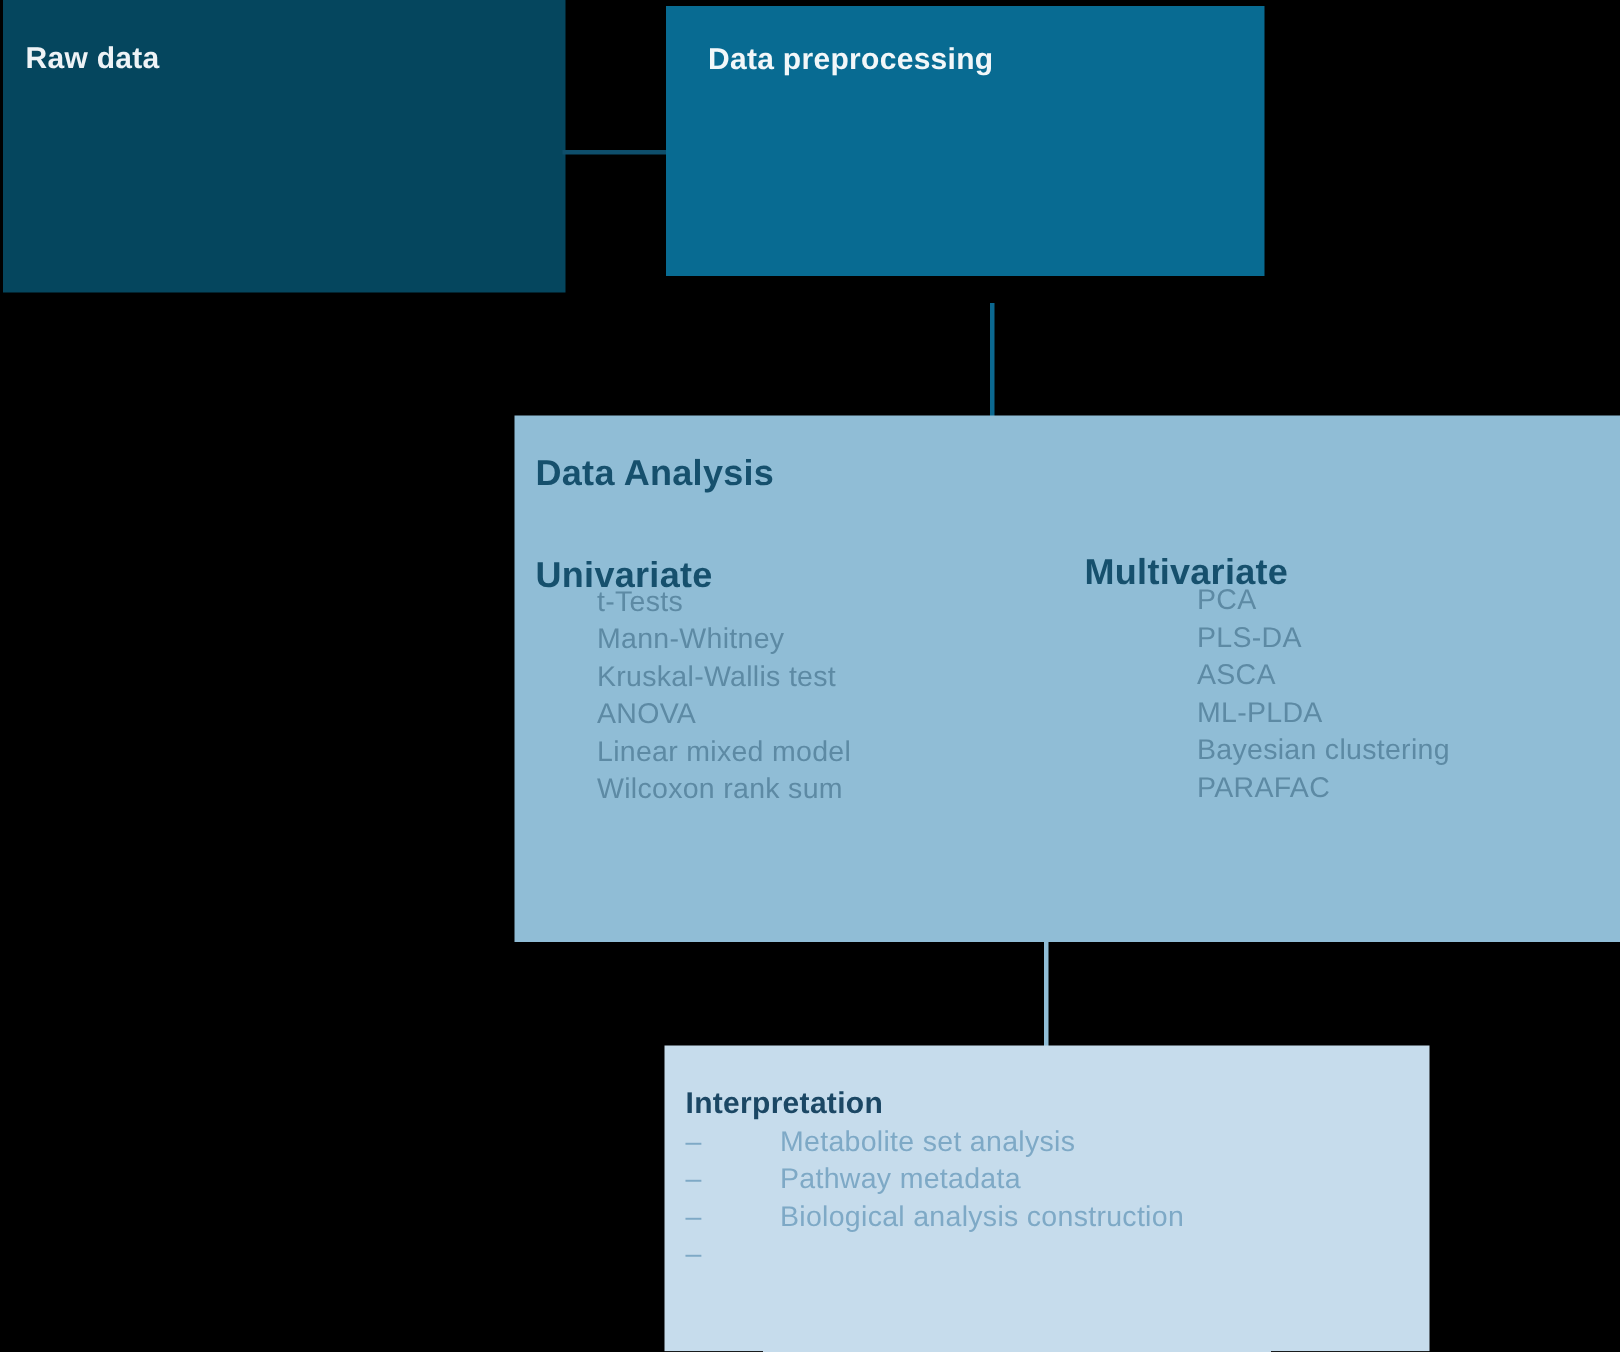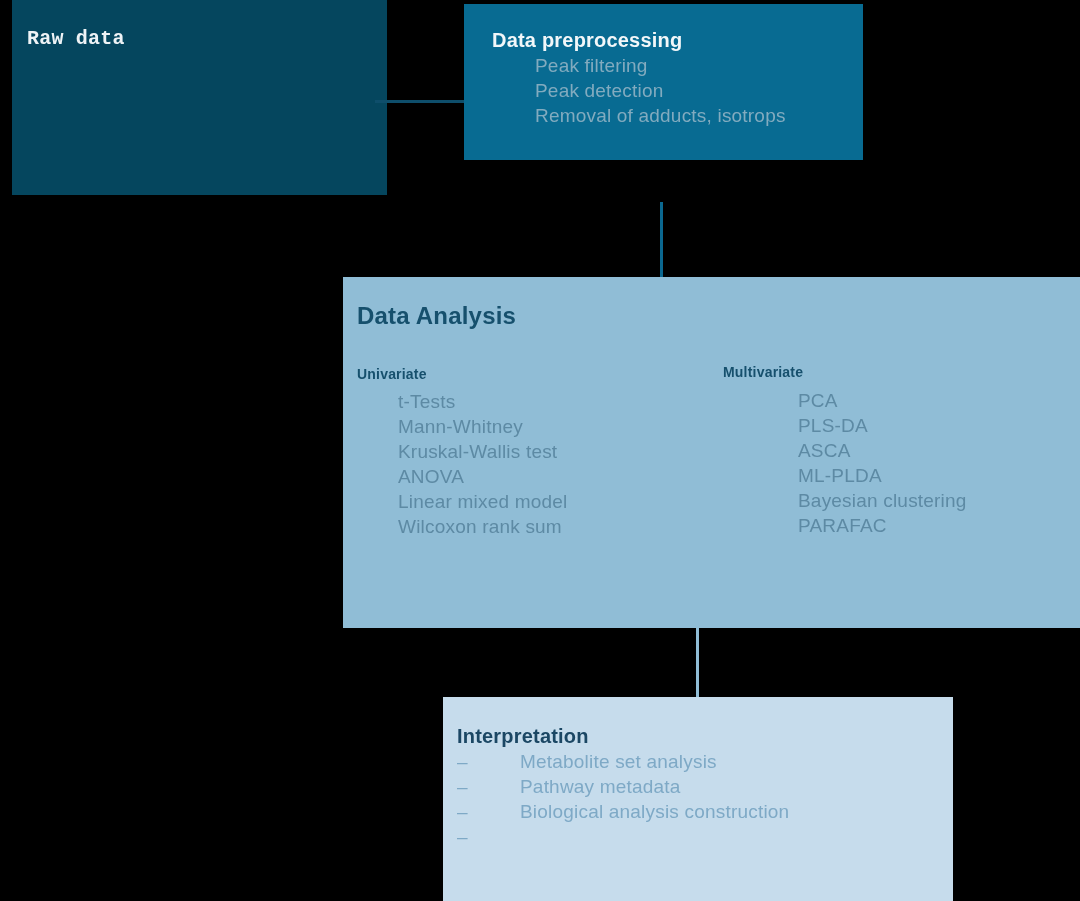--- a/index.html
+++ b/index.html
@@ -12,34 +12,33 @@
     position: relative;
     width: 1080px;
     height: 901px;
     background: var(--background, #000);
     overflow: hidden;
   }
   .box { position: absolute; box-sizing: border-box; }
 
   
   .box-raw {
-    left: 12px; top: 3; width: 375px; height: 195px;
+    left: 2px; top: 3; width: 375px; height: 195px;
     background: var(--raw-box-bg);
-    font-family: Liberation Mono, monospace;
   }
   .box-raw .title {
     position: absolute; left: 15px; top: 9px;
     font-size: 20px; line-height: 26px;
     color: var(--raw-title-text);
     letter-spacing: 0.2px;
   }
 
   
   .box-pre {
-    left: 464px; top: 4px; width: 399px; height: 156px;
+    left: 444px; top: 4px; width: 399px; height: 180px;
     background: var(--pre-box-bg);
   }
   .box-pre .title {
     position: absolute; left: 28px; top: 6px;
     font-size: 20px; line-height: 26px;
     color: var(--pre-title-text);
     letter-spacing: 0.2px;
   }
   .box-pre .plain-list {
     position: absolute; left: 71px; top: 49px;
@@ -58,21 +57,21 @@
     background: var(--analysis-box-bg);
   }
   .box-analysis .title {
     position: absolute; left: 14px; top: 6px;
     font-size: 24px; line-height: 26px;
     color: var(--analysis-heading-text);
     letter-spacing: 0.2px;
   }
   .col-heading {
     position: absolute;
-    font-size: 14px; line-height: 26px;
+    font-size: 24px; line-height: 26px;
     color: var(--analysis-heading-text);
     letter-spacing: 0.2px;
   }
   .heading-univariate   { left: 14px;  top: 70px; }
   .heading-multivariate { left: 380px; top: 68px; }
   .list-univariate   { position: absolute; left: 55px;  top: 112px; color: var(--analysis-list-text); }
   .list-multivariate { position: absolute; left: 424px; top: 111px; color: var(--analysis-list-text); margin-left: 31px; }
 
   
   .box-interp {
@@ -117,25 +116,20 @@
 
   <section class="box box-raw">
     <h2 class="title">Raw data</h2>
   </section>
 
   <div class="arrow-line line-raw-pre"></div>
   <div class="arrow-line head-raw-pre"></div>
 
   <section class="box box-pre">
     <h2 class="title">Data preprocessing</h2>
-    <ul class="plain-list">
-        <li>Peak filtering</li>
-        <li>Peak detection</li>
-        <li>Removal of adducts, isotrops</li>
-      </ul>
   </section>
 
   <div class="arrow-line line-pre-analysis"></div>
   <div class="arrow-line head-pre-analysis"></div>
 
   <section class="box box-analysis">
     <h2 class="title">Data Analysis</h2>
 
     <h3 class="col-heading heading-univariate">Univariate</h3>
     <ul class="plain-list list-univariate">

